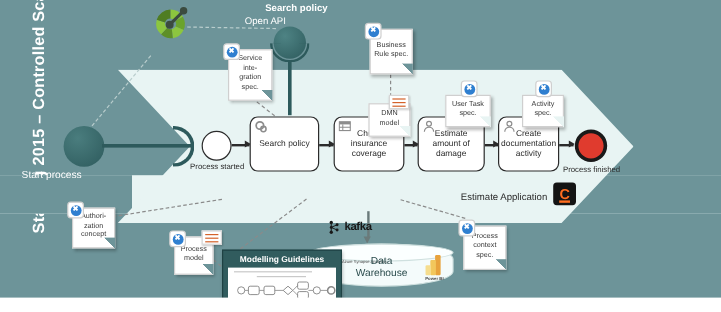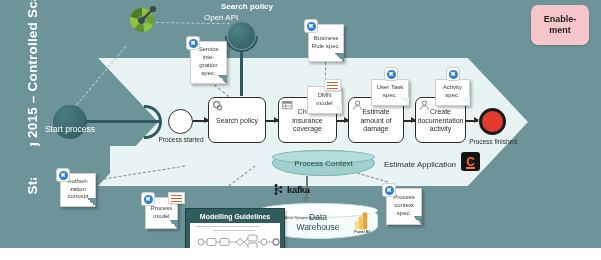--- a/index.html
+++ b/index.html
@@ -54,21 +54,21 @@
   }
   .app-band-mask-r{
     position:absolute;left:470px;top:146px;width:140px;height:32px;background:#6d9499;
   }
   
   .start-ev{
     position:absolute;left:53px;top:105px;width:34px;height:34px;border-radius:50%;
     background:radial-gradient(circle at 35% 30%, #4a7d7e, #2d5a5c);
   }
   .start-label{
-    position:absolute;left:18px;top:124px;width:104px;text-align:center;
+    position:absolute;left:18px;top:140px;width:104px;
     color:#ffffff;font-size:8.5px;
   }
   .start-line{
     position:absolute;left:85px;top:120px;width:76px;height:3px;background:#2d5a5c;
   }
   .arrow-notch{
     position:absolute;left:144px;top:105px;width:18px;height:34px;
     border:3px solid #2d5a5c;border-left:none;border-radius:0 18px 18px 0;
     box-sizing:border-box;background:transparent;
   }
@@ -317,26 +317,20 @@
   </div>
   <div class="openapi-label">Open API</div>
 
   <div class="ws-label">
     <div>Search policy</div>
   </div>
   <div class="ws-ball"></div>
   <div class="ws-cup"></div>
   <div class="ws-stem"></div>
 
-  <div class="enablement">
-    <div>
-      <div>Enable-</div>
-      <div>ment</div>
-    </div>
-  </div>
 
   <div class="start-ev"></div>
   <div class="start-line"></div>
   <div class="arrow-notch"></div>
   <div class="start-label">Start process</div>
 
   <div class="started-ev"></div>
   <div class="started-label">Process started</div>
 
   <div class="seq" style="left:193px;top:120px;width:15px;"></div>
@@ -494,23 +488,20 @@
       <span>Process</span>
       <span>context</span>
       <span>spec.</span>
     </span>
     <span class="fold"></span>
   </div>
   <div class="note-badge" style="left:382px;top:183px;">
     <span class="glyph">✖</span>
   </div>
 
-  <div class="cyl" style="left:272px;top:150px;width:103px;height:26px;">
-    <span>Process Context</span>
-  </div>
   <div class="ctx-arrow"></div>
 
   <div class="kafka">
     <svg viewBox="0 0 16 16" width="13" height="13">
       <circle cx="5" cy="3" r="1.7" fill="#1a1a1a"></circle>
       <circle cx="5" cy="8" r="1.5" fill="#1a1a1a"></circle>
       <circle cx="5" cy="13" r="1.7" fill="#1a1a1a"></circle>
       <circle cx="11" cy="5.3" r="1.5" fill="#1a1a1a"></circle>
       <circle cx="11" cy="10.7" r="1.5" fill="#1a1a1a"></circle>
       <line x1="5" y1="8" x2="11" y2="5.3" stroke="#1a1a1a" stroke-width="1"></line>

